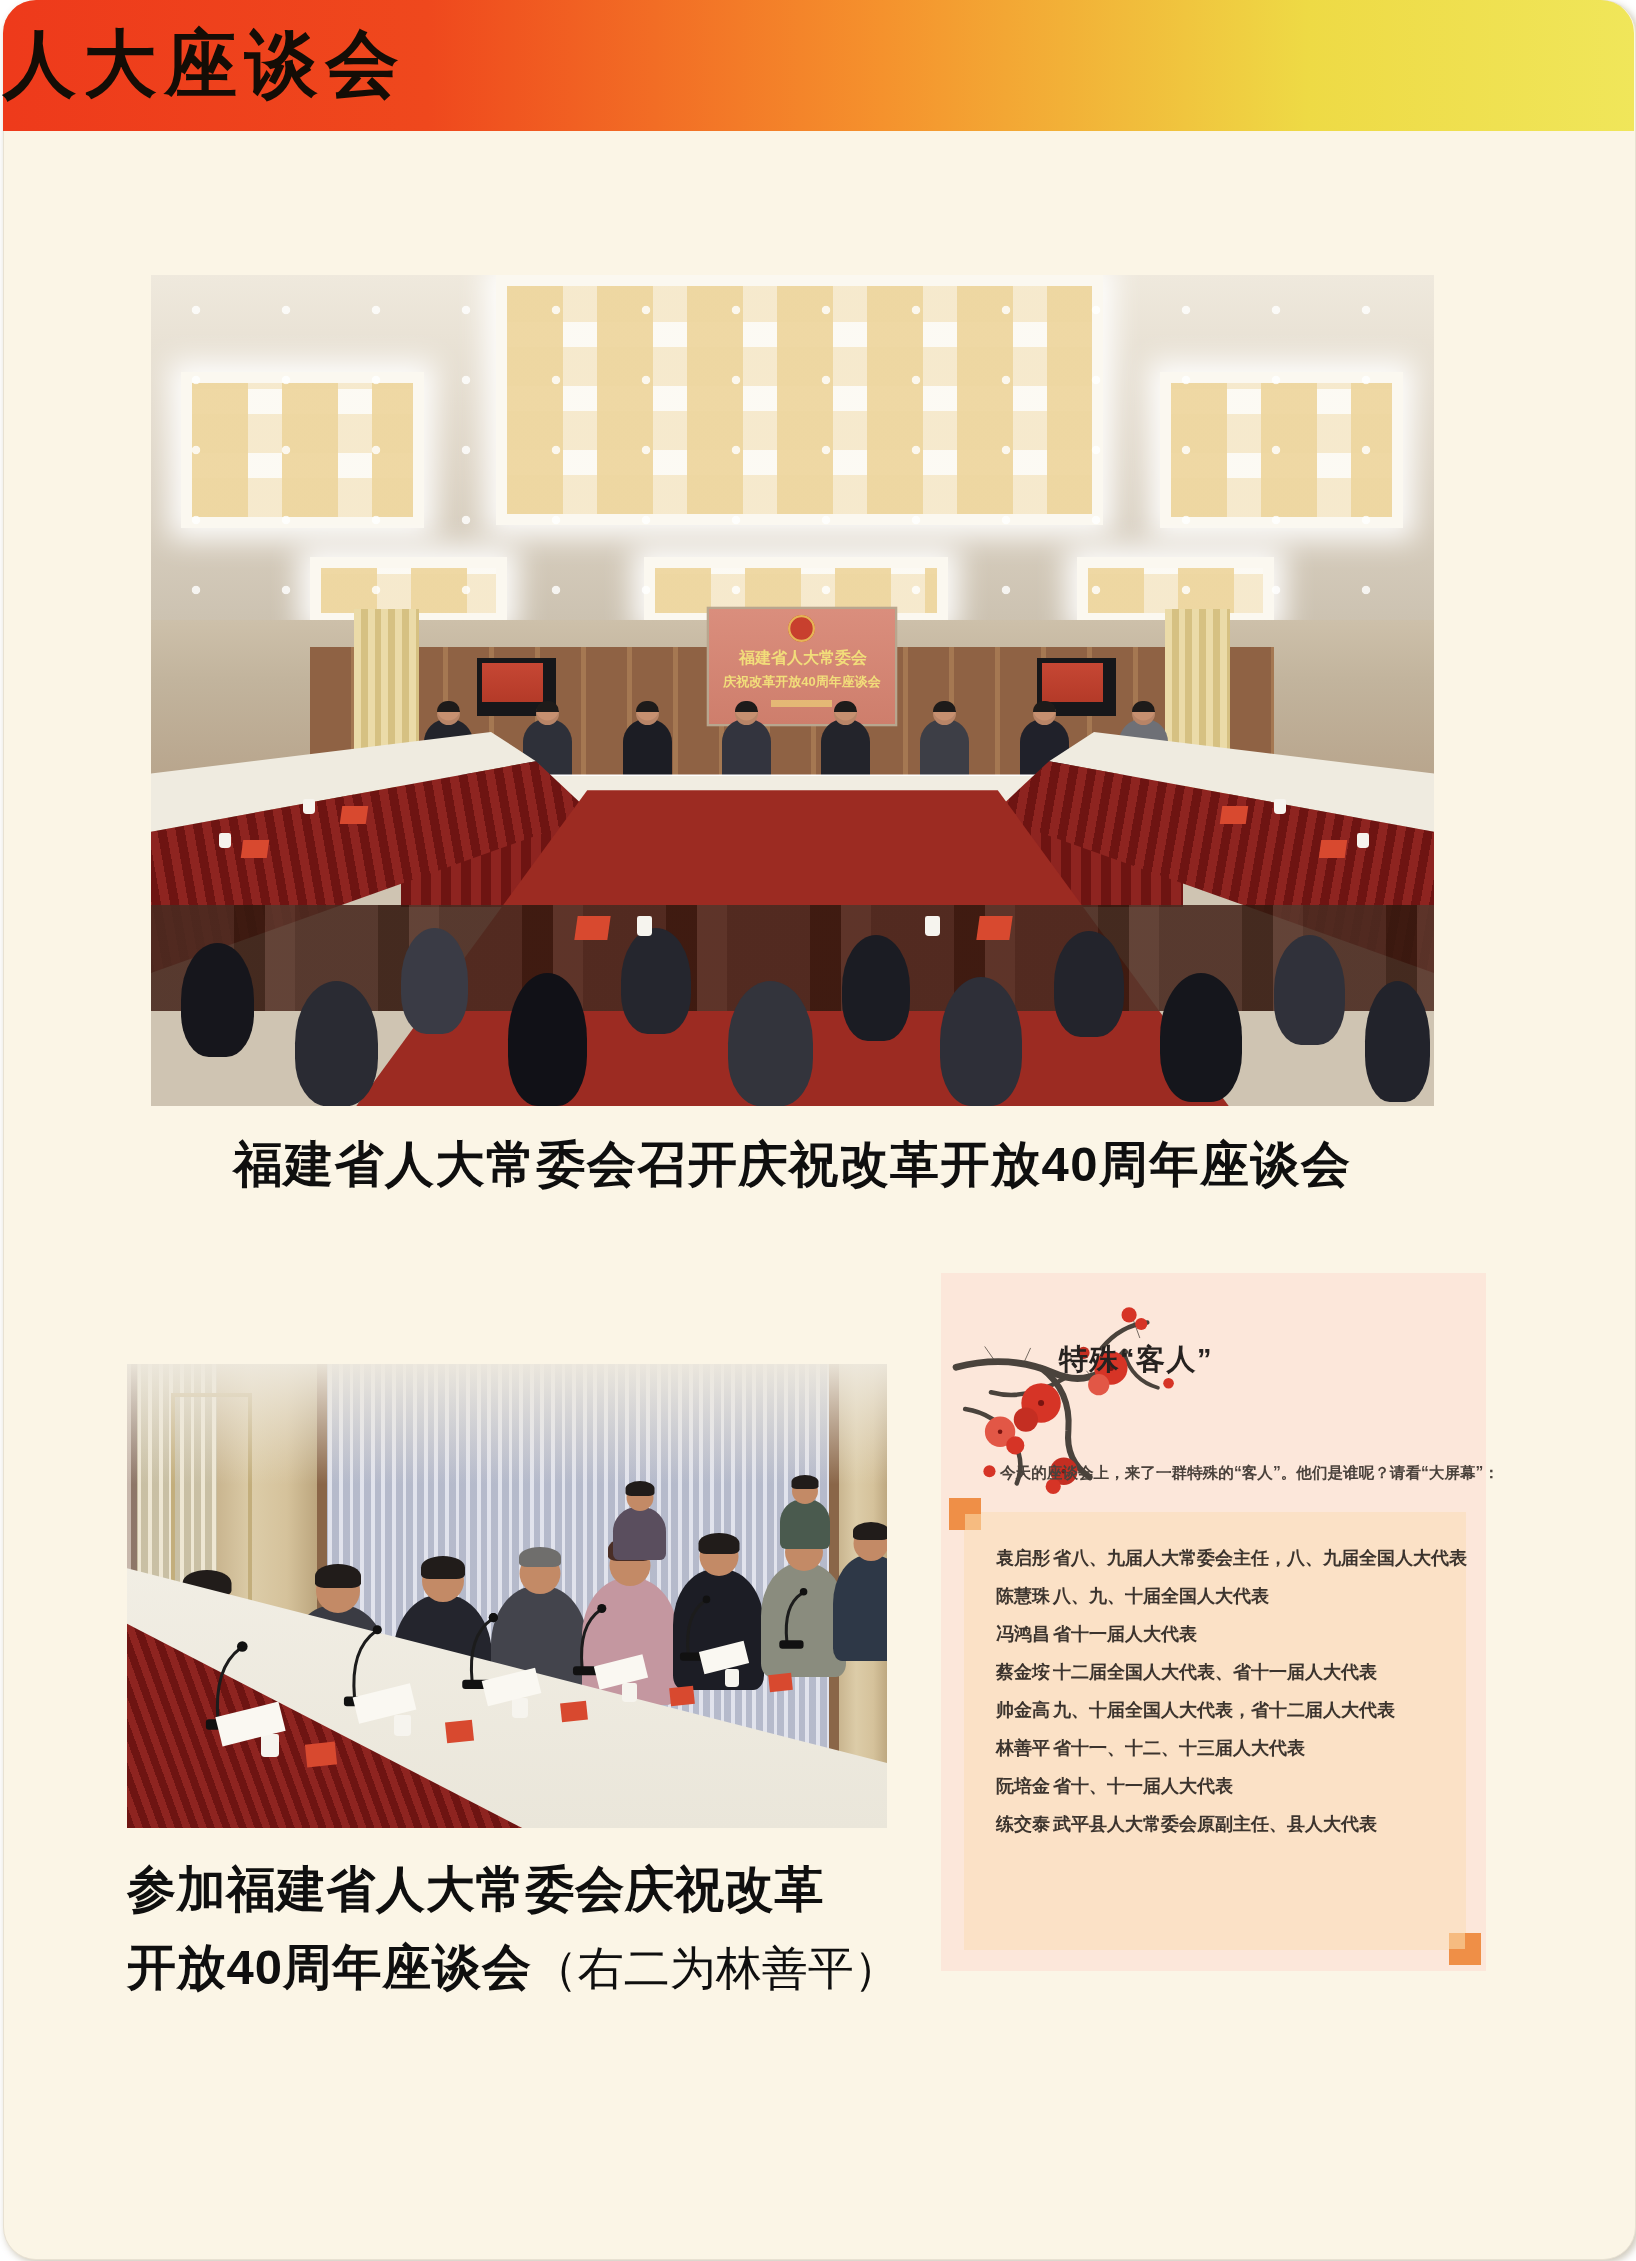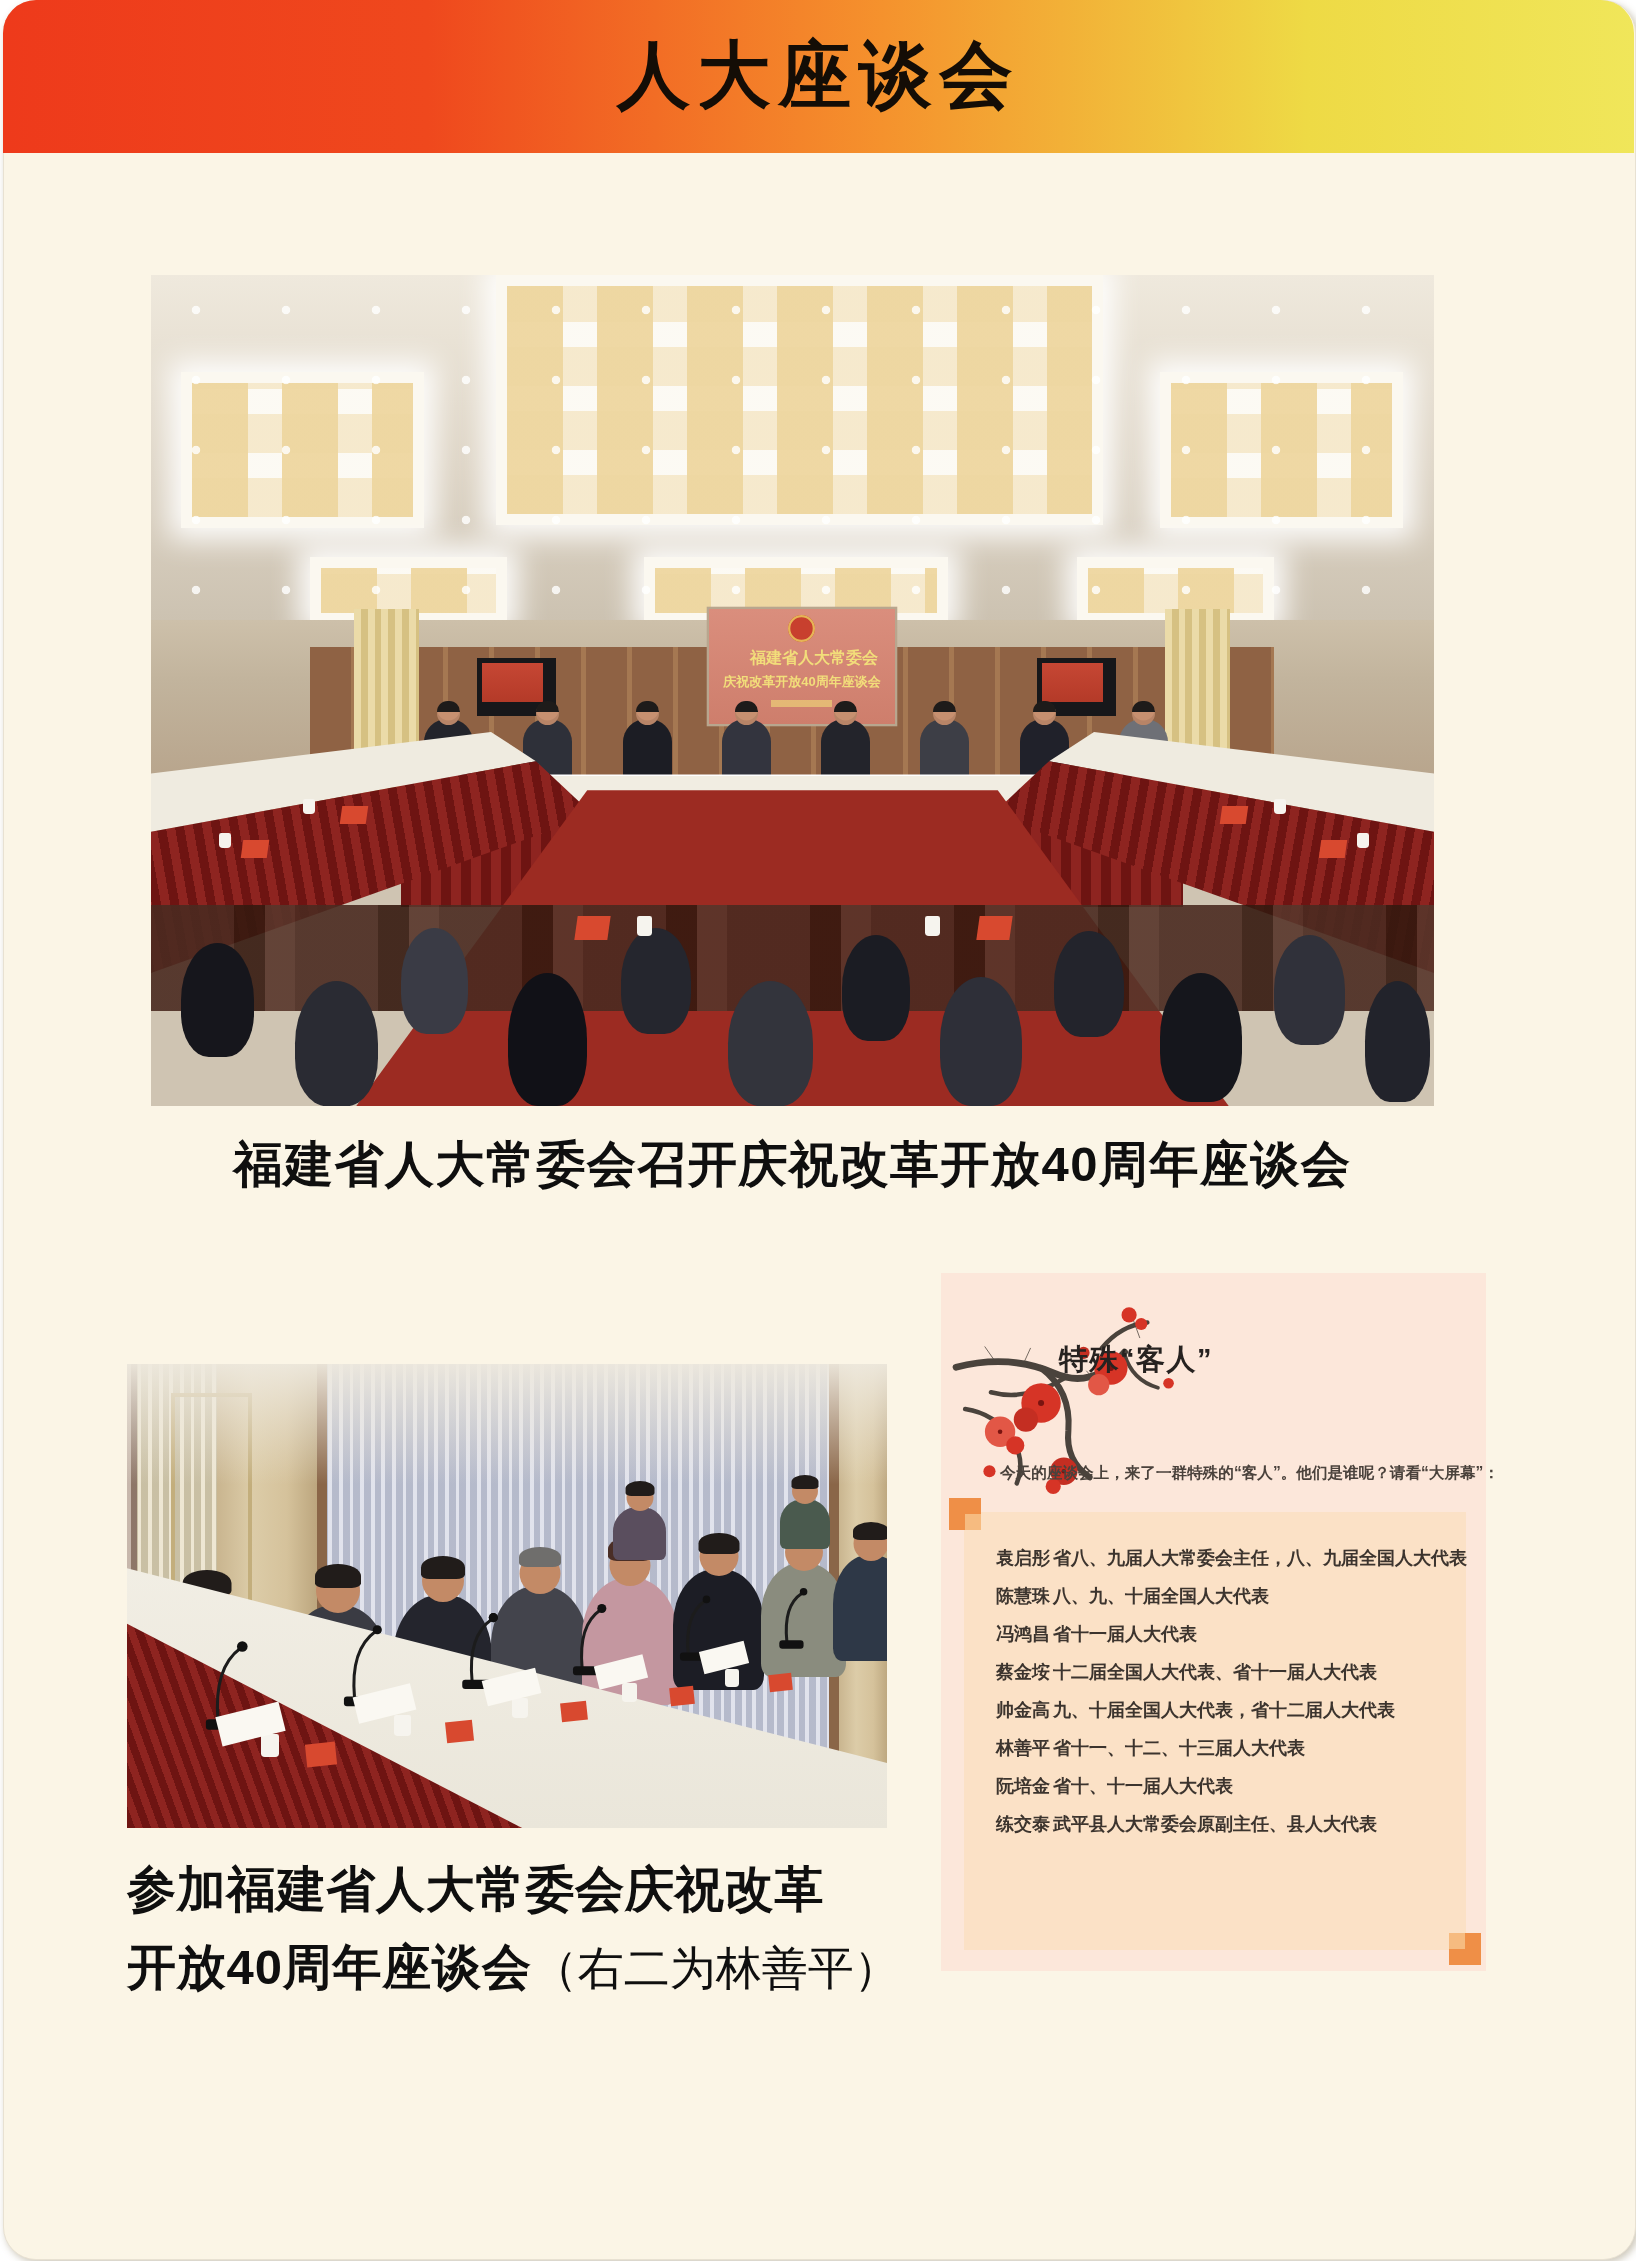--- a/index.html
+++ b/index.html
@@ -6,23 +6,23 @@
   body{width:1637px;height:2261px;position:relative;overflow:hidden;
        font-family:"Liberation Sans","DejaVu Sans",sans-serif;}
   .abs{position:absolute;}
 
   
   .card{left:3px;top:0;width:1631px;height:2258px;border-radius:33px;
         background:#FBF5E6;box-shadow:2.3px 3px 7.6px rgba(150,140,110,.45);
         border:0.8px solid #E8E1D2;}
 
   
-  .header{left:3px;top:0;width:1631px;height:153px;border-radius:33px 33px 0 0;
+  .header{left:3px;top:0;width:1631px;height:131px;border-radius:33px 33px 0 0;
           background:linear-gradient(90deg,#EE3A1B 0%,#EF481D 26%,#F5922D 54%,#EEDA45 80%,#F0E65A 100%);
-          display:flex;align-items:center;justify-content:center;}
+          display:flex;align-items:center;}
   .header h1{margin:0;font-family:"Liberation Serif","DejaVu Serif",serif;
              font-size:73px;font-weight:bold;color:#140D06;letter-spacing:7.6px;}
 
   
   .caption1{left:151px;top:1132px;width:1283px;text-align:center;
             font-size:49px;font-weight:700;color:#0F0F0F;letter-spacing:1.5px;}
   .caption2{left:127px;top:1850px;width:789px;font-size:49px;font-weight:700;
             color:#0F0F0F;line-height:1.6;letter-spacing:0.8px;}
   .caption2 .note{font-family:"Liberation Serif","DejaVu Serif",serif;
                   font-weight:400;font-size:46px;letter-spacing:0;}
@@ -69,21 +69,21 @@
       background:repeating-linear-gradient(90deg,#8F6244 0 41px,#A57852 41px 46px);}
   .p1-curtain{top:334px;width:65px;height:205px;
       background:repeating-linear-gradient(90deg,#EBDBA8 0 6.8px,#D6C182 6.8px 13.7px);}
   .cu-l{left:203px;} .cu-r{left:1014px;}
   .p1-screen{left:558px;top:334px;width:186px;height:115px;
       background:linear-gradient(180deg,#DA8E7D 0%,#CE7E6C 100%);
       box-shadow:0 0 0 2.3px #B8A68E; text-align:center;}
   .p1-emblem{position:absolute;left:79px;top:6px;width:27px;height:27px;border-radius:50%;
       background:radial-gradient(circle,#C8402E 55%,#B03322 100%);
       box-shadow:inset 0 0 0 2.3px #E6B457;}
-  .p1-screen .s1{position:absolute;left:12px;top:39px;width:186px;font-size:16px;font-weight:700;color:#F2DE7A;}
+  .p1-screen .s1{position:absolute;left:1px;top:39px;width:186px;font-size:16px;font-weight:700;color:#F2DE7A;}
   .p1-screen .s2{position:absolute;left:0;top:64px;width:186px;font-size:13px;font-weight:700;color:#F2DE7A;}
   .p1-screen .s3{position:absolute;left:62px;top:91px;width:61px;height:6.8px;background:rgba(242,222,122,.6);}
   .p1-tv{top:383px;width:70px;height:49px;background:#17171A;padding:4.6px;}
   .p1-tv .tvscr{width:61px;height:39px;background:linear-gradient(180deg,#C6473４,#B43A28);
       background:linear-gradient(180deg,#C64734,#B43A28);}
   .tv-l{left:326px;} .tv-r{left:886px;}
   .p1-headrow{left:273px;top:444px;width:744px;height:68px;display:flex;justify-content:space-between;}
   .p1-person{width:49px;height:64px;border-radius:23px 23px 4.6px 4.6px;position:relative;}
   .p1-person::before{content:"";position:absolute;left:13px;top:-16.7px;width:23px;height:23px;border-radius:50%;
       background:#C79070;box-shadow:inset 0 -4.6px 0 rgba(0,0,0,.08);}

